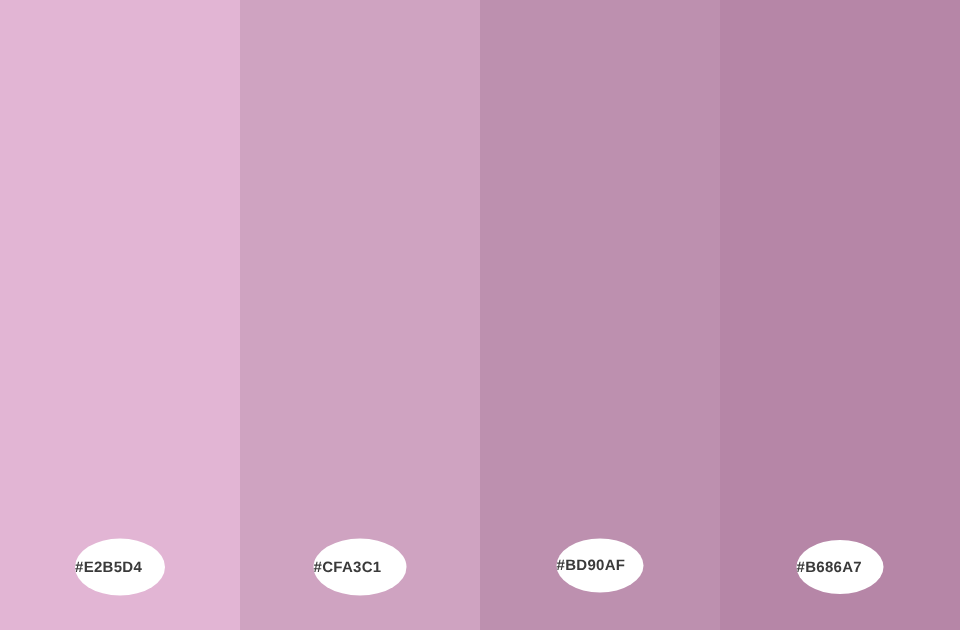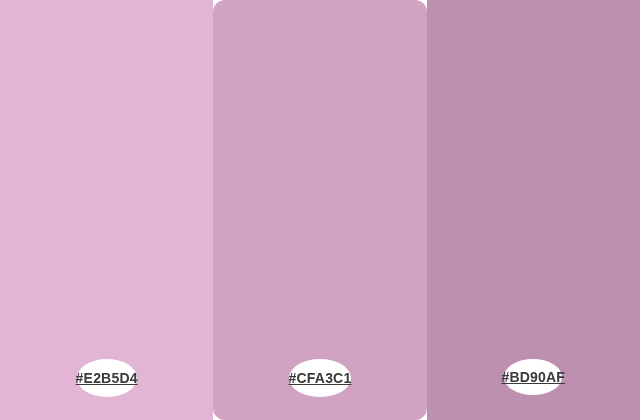--- a/index.html
+++ b/index.html
@@ -22,47 +22,50 @@
     flex: 1 1 0;
   }
   .label-pill {
     position: absolute;
     left: 50%;
     transform: translateX(-50%);
     background: #ffffff;
     border-radius: 50%;
     display: flex;
     align-items: center;
-    justify-content: center;
     color: #3a3a3a;
-    font-size: 14px;
+    font-size: 10px;
     font-weight: bold;
     letter-spacing: 0.2px;
     white-space: nowrap;
-    text-decoration: underline;
   }
 </style>
 </head>
 <body>
 
 <div id="palette" style="width: 640px; height: 420px; background: rgb(255, 255, 255);">
 
   <div class="swatch" style="background: rgb(226, 181, 212);">
     <div class="label-pill" style="width: 60px; height: 38px; top: 359px; background: rgb(255, 255, 255); color: rgb(58, 58, 58);">
       <span>#E2B5D4</span>
     </div>
   </div>
 
-  <div class="swatch" style="background: rgb(207, 163, 193); border-radius: 12px;">
+  <div class="swatch" style="background: rgb(207, 163, 193);">
     <div class="label-pill" style="width: 62px; height: 38px; top: 359px; background: rgb(255, 255, 255); color: rgb(58, 58, 58);">
       <span>#CFA3C1</span>
     </div>
   </div>
 
   <div class="swatch" style="background: rgb(189, 144, 175);">
     <div class="label-pill" style="width: 58px; height: 36px; top: 359px; background: rgb(255, 255, 255); color: rgb(58, 58, 58);">
       <span>#BD90AF</span>
     </div>
   </div>
 
+  <div class="swatch" style="background: rgb(182, 134, 167);">
+    <div class="label-pill" style="width: 58px; height: 36px; top: 360px; background: rgb(255, 255, 255); color: rgb(58, 58, 58);">
+      <span>#B686A7</span>
+    </div>
+  </div>
 
 
 </div>
 
 </body></html>

